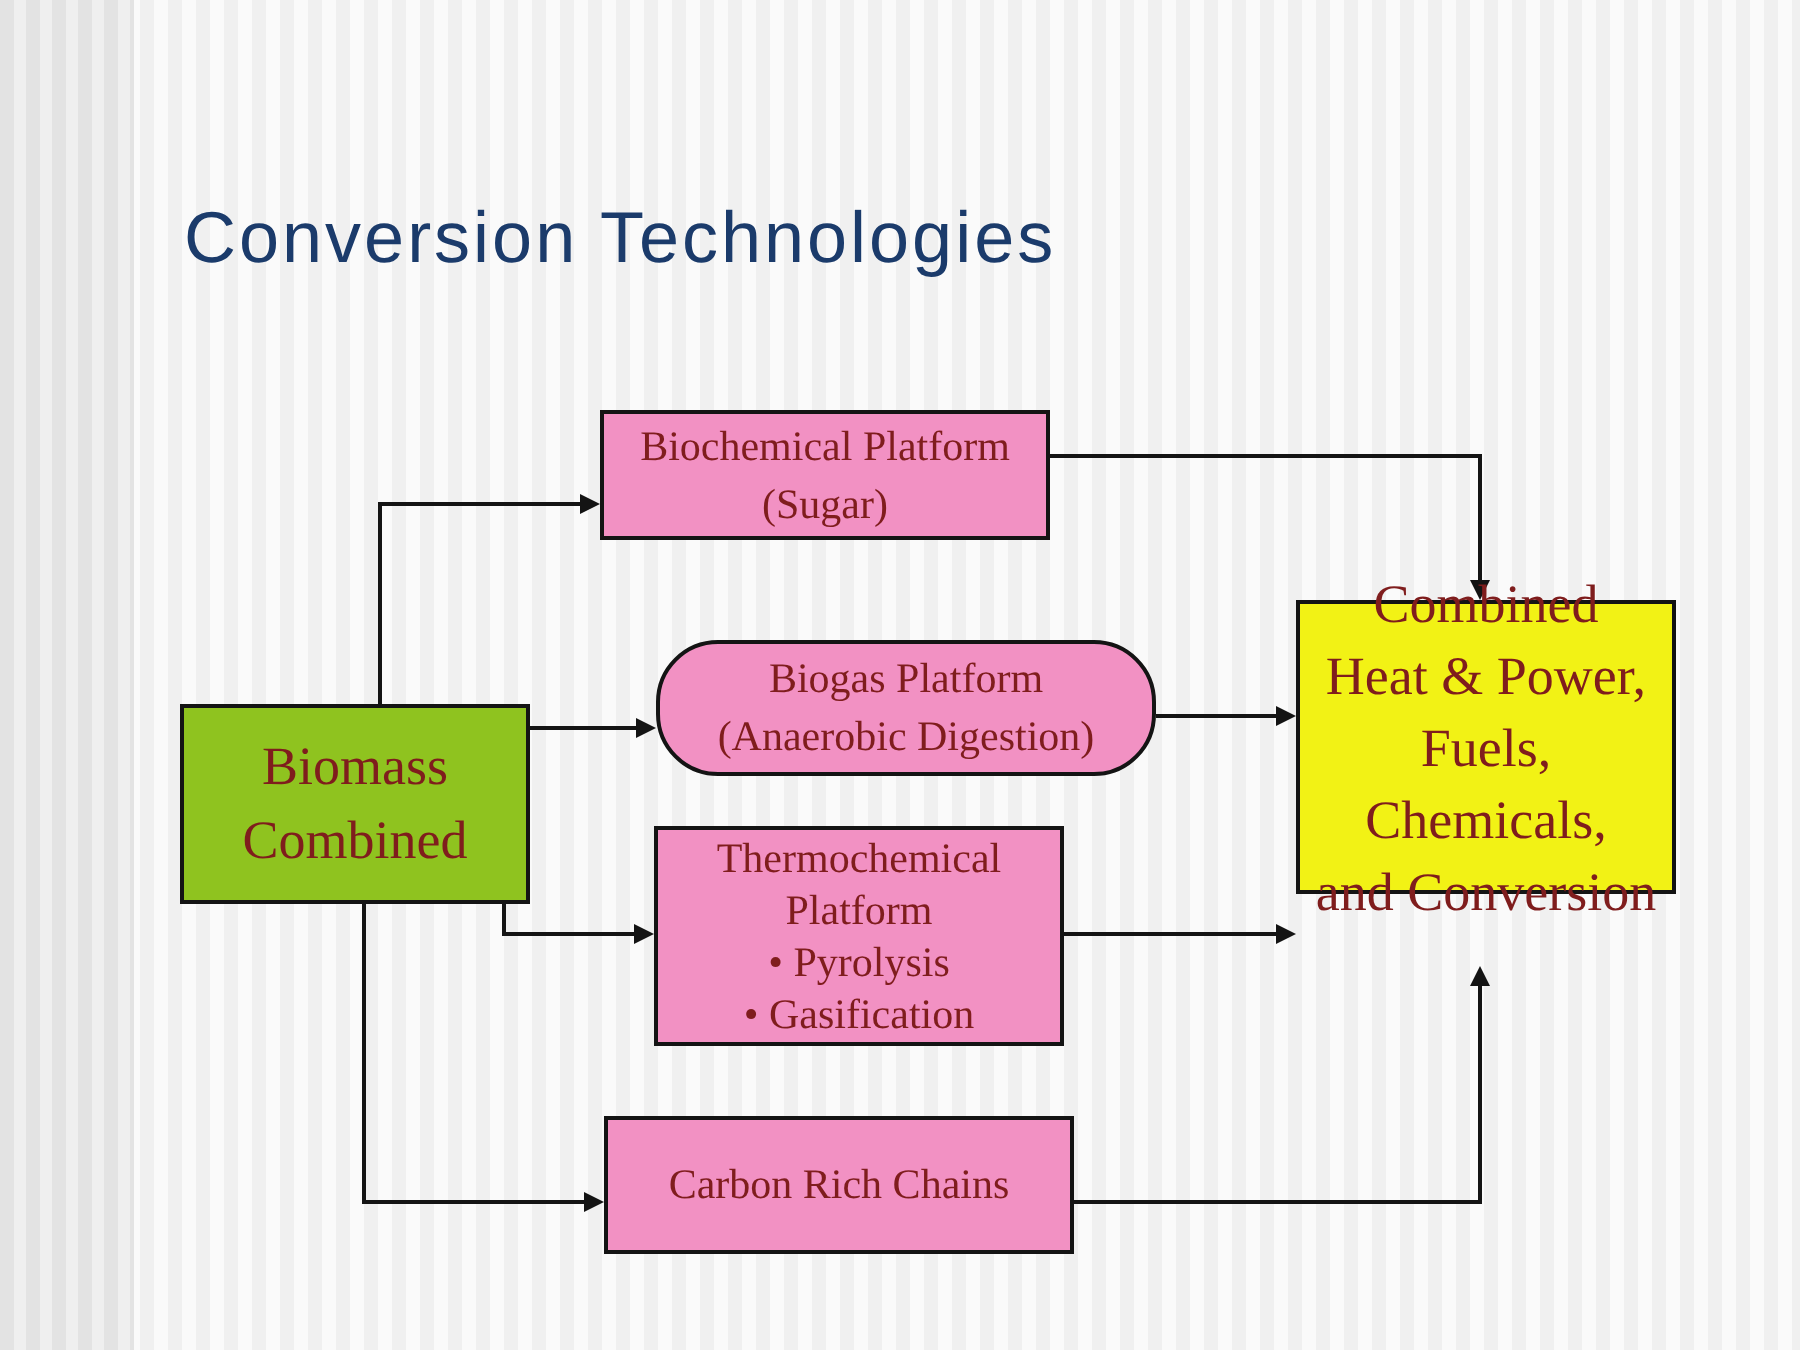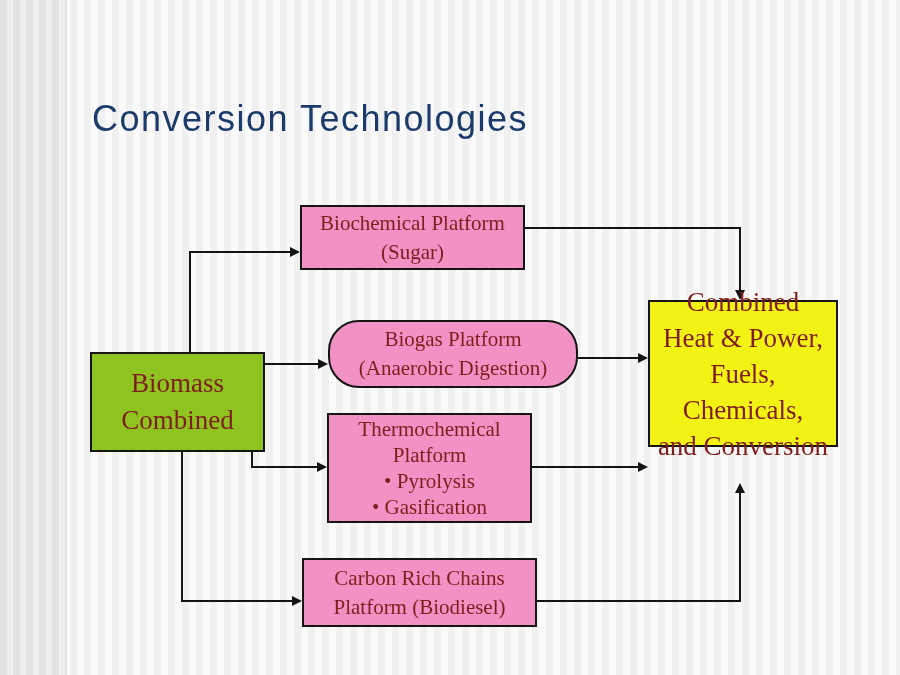--- a/index.html
+++ b/index.html
@@ -98,21 +98,20 @@
 
   <div class="dbox box-thermochemical" style="background-color: rgb(242, 145, 195);">
     <div class="ln">Thermochemical</div>
     <div class="ln">Platform</div>
     <div class="ln">• Pyrolysis</div>
     <div class="ln">• Gasification</div>
   </div>
 
   <div class="dbox box-carbon" style="background-color: rgb(242, 145, 195);">
     <div class="ln">Carbon Rich Chains</div>
-    <div class="ln">Platform (Biodiesel)</div>
   </div>
 
   <div class="dbox box-output" style="background-color: rgb(242, 242, 21);">
     <div class="ln">Combined</div>
     <div class="ln">Heat &amp; Power,</div>
     <div class="ln">Fuels,</div>
     <div class="ln">Chemicals,</div>
     <div class="ln">and Conversion</div>
   </div>
 

